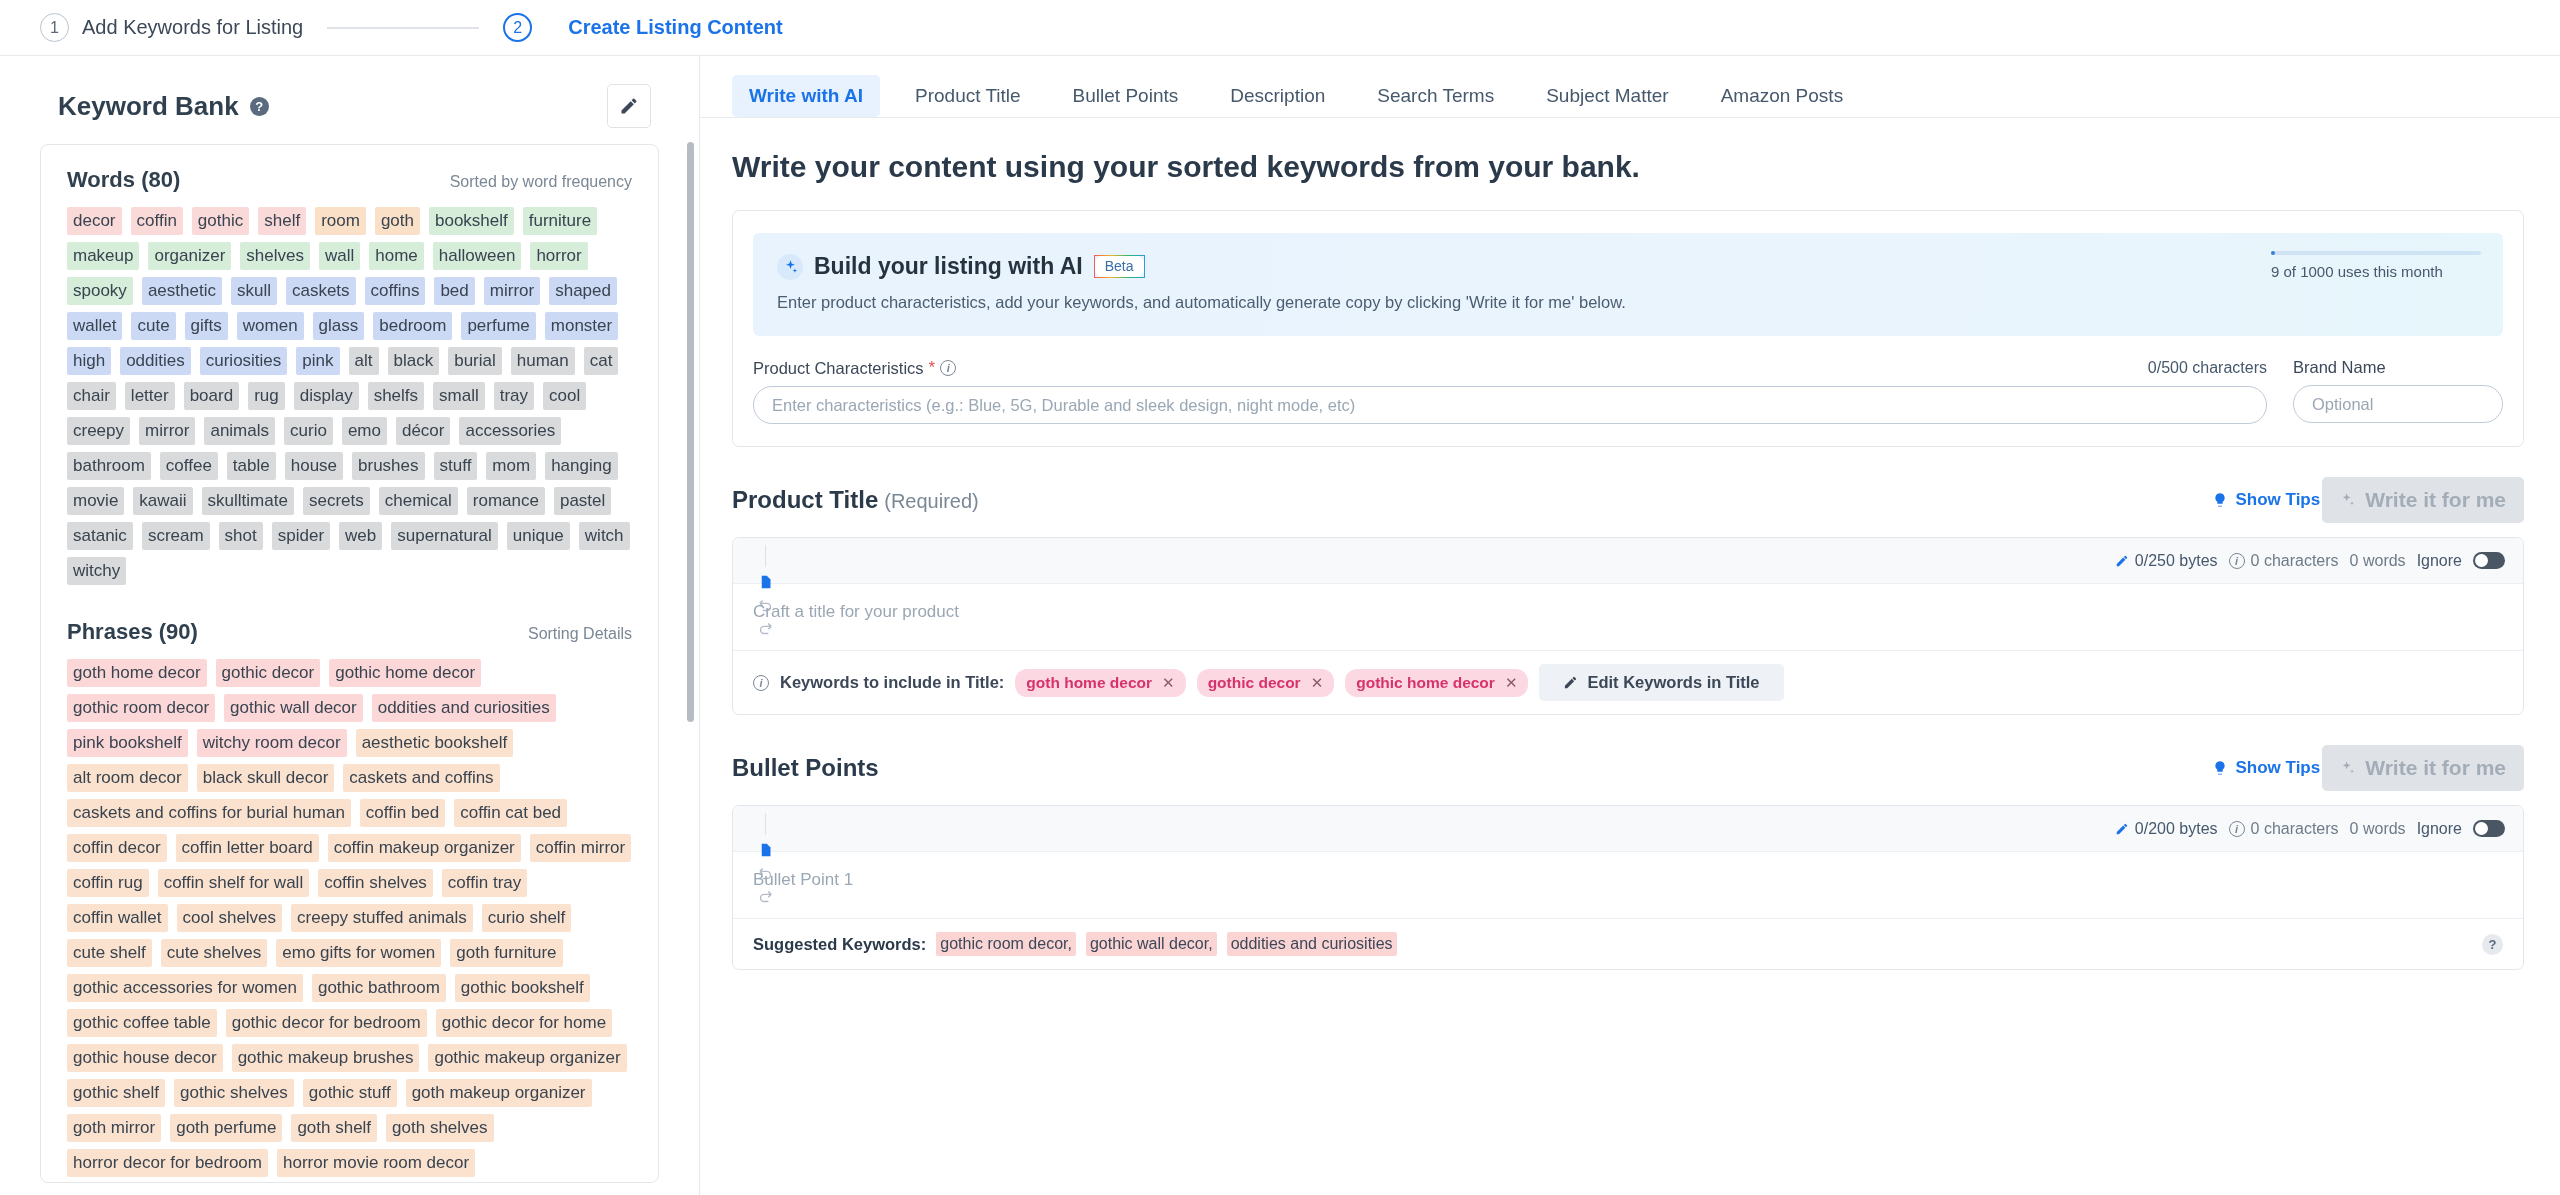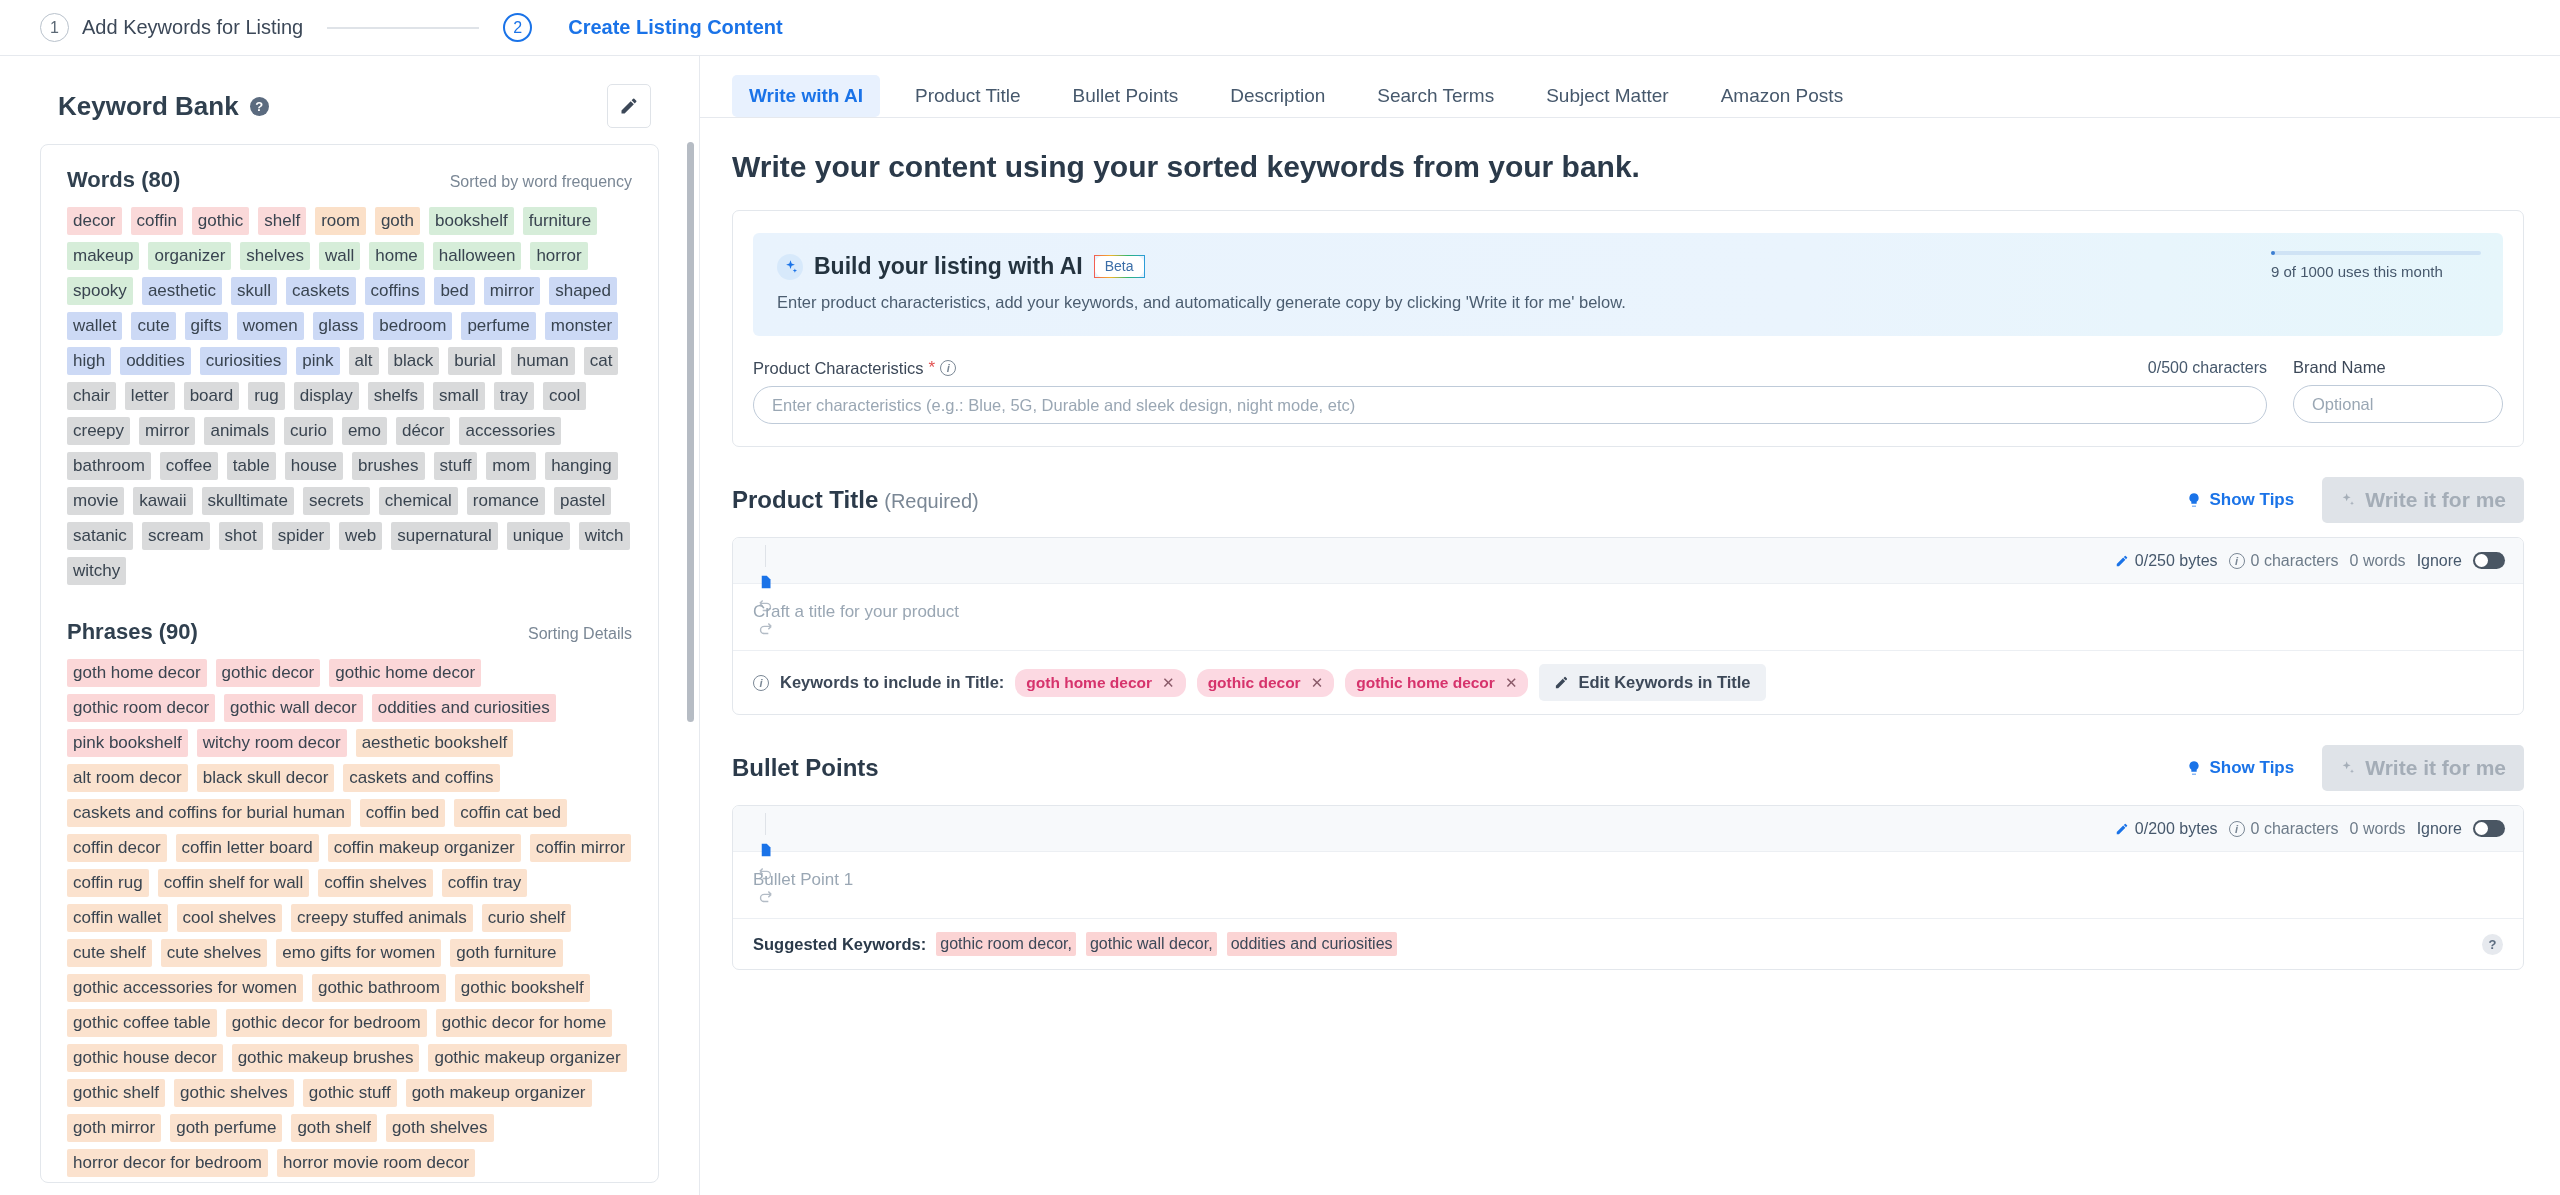--- a/index.html
+++ b/index.html
@@ -171,21 +171,21 @@
     color: #1a73e8; font-size: 16.5px; font-weight: bold; cursor: pointer;
   }
 
   
   .sect-head-row {
     display: flex; align-items: center; justify-content: space-between;
     margin-bottom: 14px;
   }
   .sect-title { font-size: 24px; font-weight: bold; color: #2b3a4a; }
   .sect-title .req { font-weight: normal; color: #7a8795; font-size: 20px; margin-left: 6px; }
-  .sect-actions { display: flex; align-items: center; gap: 28px; }
+  .sect-actions { display: flex; align-items: center; gap: 2px; }
   .show-tips { display: flex; align-items: center; gap: 8px; color: #1a73e8; font-size: 17px; font-weight: bold; cursor: pointer; }
   .write-btn {
     display: flex; align-items: center; gap: 9px;
     background: #dfe3e8; color: #a4adb7; border: none; border-radius: 5px;
     font-size: 21px; font-weight: bold; padding: 11px 18px; cursor: pointer;
     font-family: "Liberation Sans", sans-serif;
   }
 
   .editor-card { border: 1px solid #e3e7ec; border-radius: 7px; background: #fff; overflow: hidden; }
   .editor-toolbar {
@@ -214,21 +214,21 @@
   .kw-lbl { font-size: 16.5px; color: #3c4858; font-weight: bold; }
   .kw-chip {
     background: #fcd9e2; color: #d6336c; font-size: 15.5px; font-weight: bold;
     border-radius: 12px; padding: 5px 11px; display: flex; align-items: center; gap: 10px;
     cursor: pointer;
   }
   .kw-chip .x { color: #8a5a69; font-weight: normal; font-size: 15px; }
   .edit-kw-btn {
     display: flex; align-items: center; gap: 9px;
     background: #eef1f5; color: #3c4858; border: none; border-radius: 5px;
-    font-size: 16.5px; font-weight: bold; padding: 9px 15px; cursor: pointer;
+    font-size: 16.5px; font-weight: bold; padding: 9px 24px; cursor: pointer;
     font-family: "Liberation Sans", sans-serif;
   }
   .sugg-row { display: flex; align-items: center; gap: 10px; }
   .sugg-lbl { font-size: 16.5px; font-weight: bold; color: #2b3a4a; }
   .sugg-kw { background: #fbd4d4; color: #3c4858; font-size: 16px; padding: 3px 4px; border-radius: 2px; }
   .q-badge {
     width: 21px; height: 21px; border-radius: 50%; background: #e6e9ee; color: #5b6b7f;
     font-size: 13px; font-weight: bold; display: flex; align-items: center; justify-content: center;
   }
   svg { display: block; }

